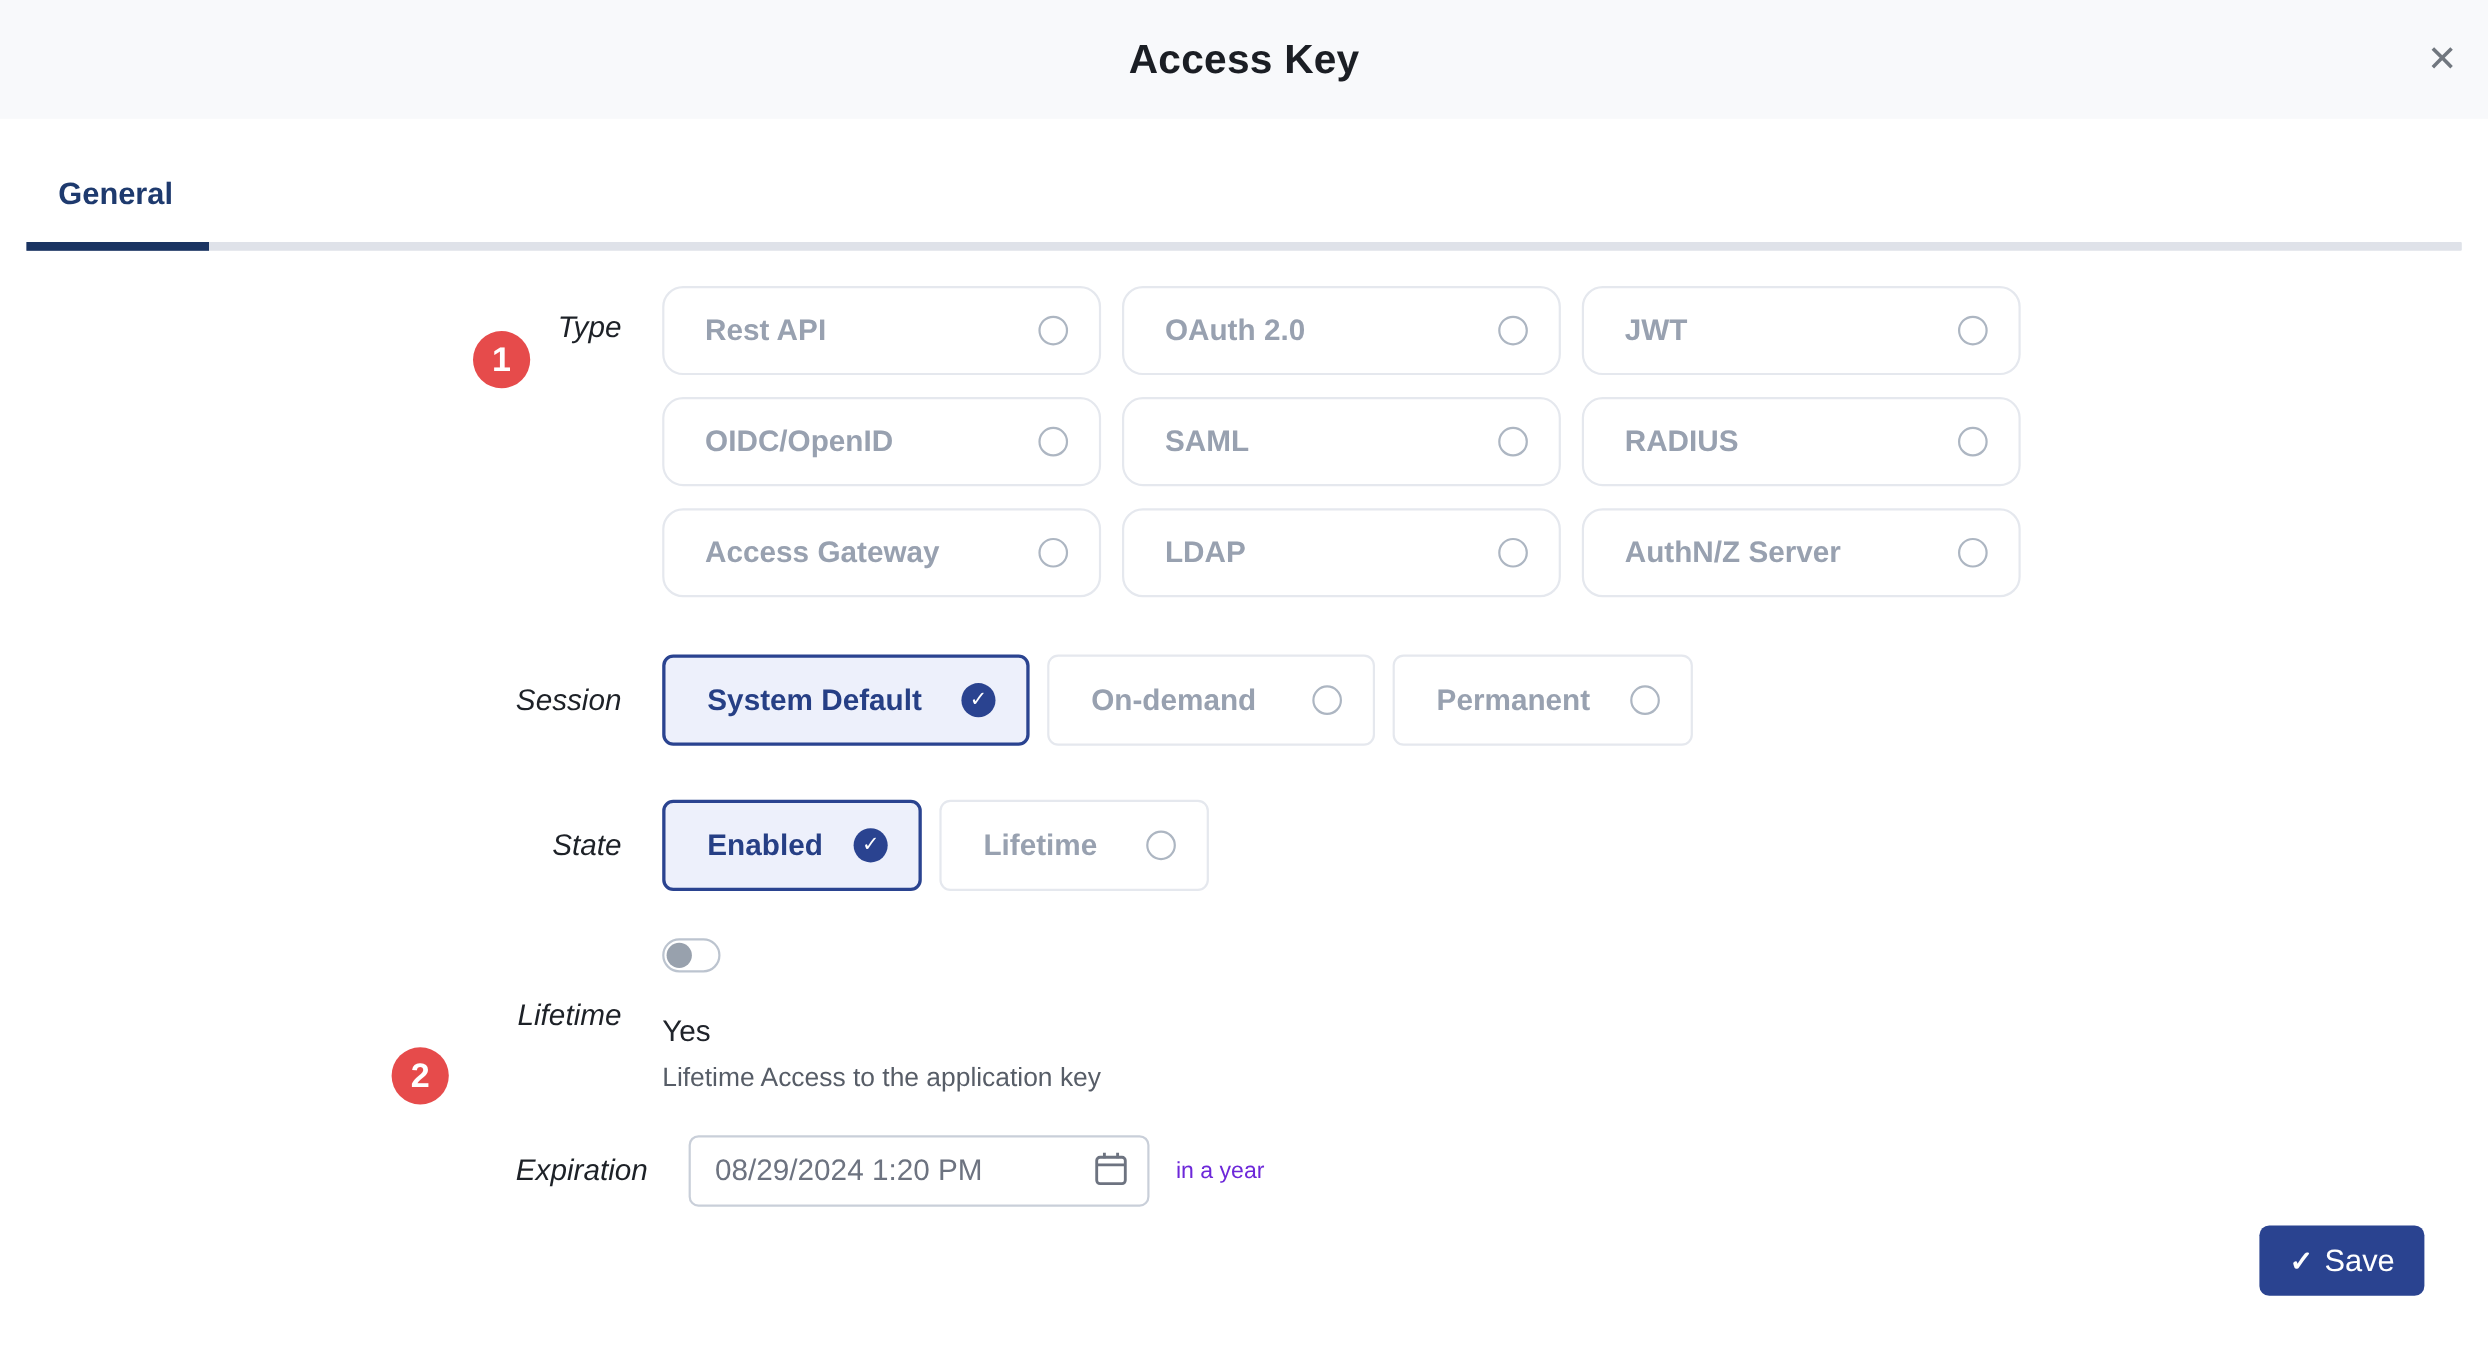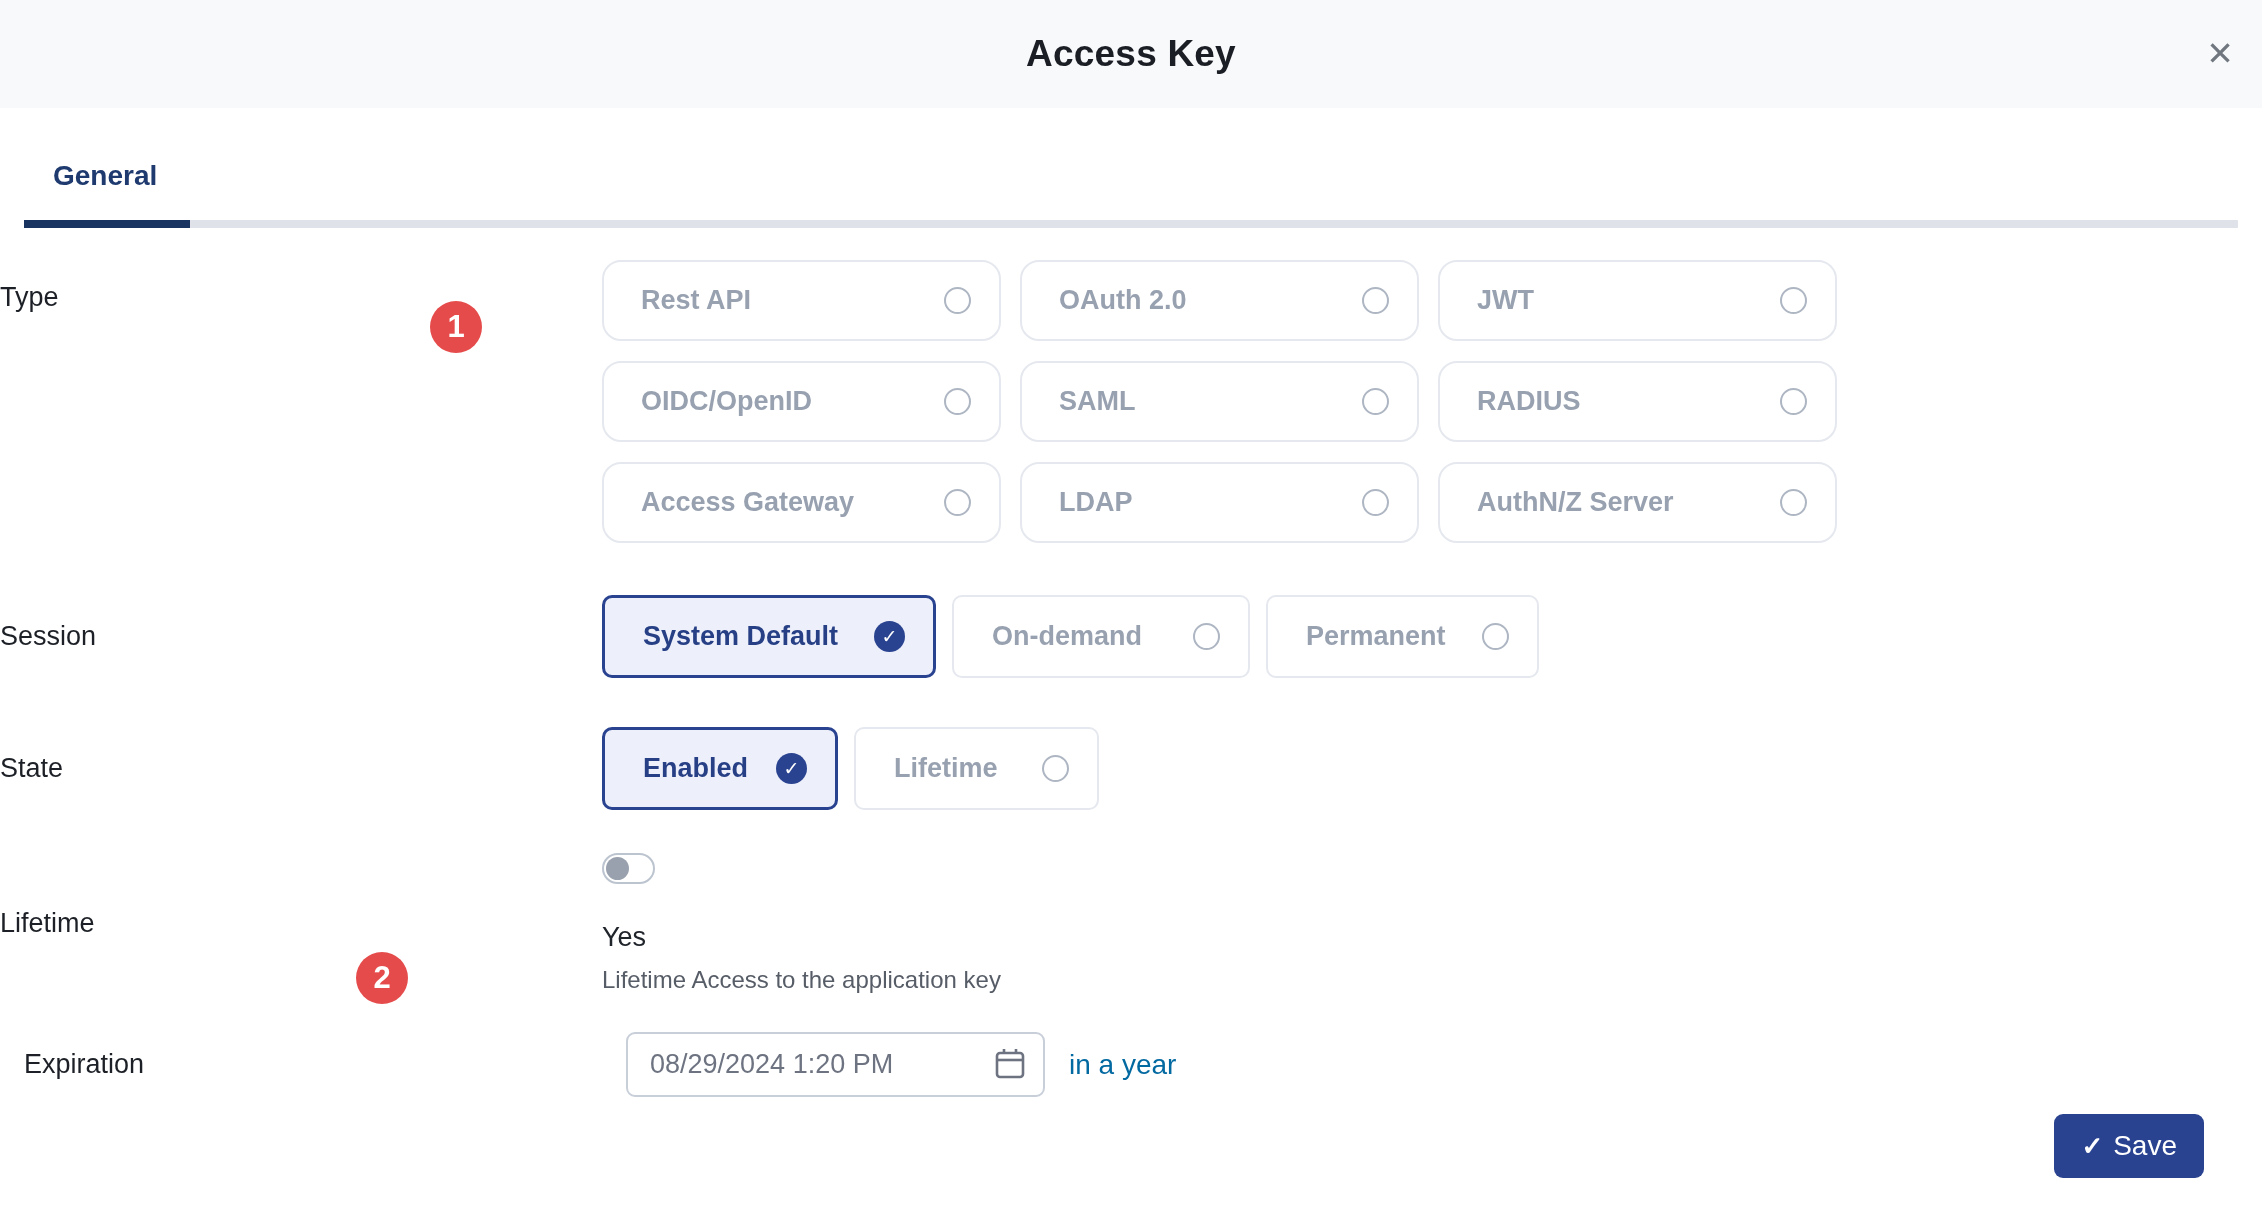--- a/index.html
+++ b/index.html
@@ -83,23 +83,24 @@
     justify-content: center;
     z-index: 2;
   }
   .badge-1 { left: 430px; top: 41px; }
   .badge-2 { left: 356px; top: 692px; }
 
   .form-row { display: flex; }
   .label-col {
     width: 565px;
     display: flex;
-    justify-content: flex-start;
+    justify-content: flex-end;
     align-items: center;
     flex-shrink: 0;
+    font-style: italic;
   }
   .label-col.label-top { align-items: flex-start; padding-top: 22px; }
   .field-label { font-size: 27px; color: #1d2127; }
   .row-content { margin-left: 37px; }
 
   .row-type { margin-top: 32px; }
   .row-session { margin-top: 52px; }
   .row-state { margin-top: 49px; }
   .row-lifetime { margin-top: 43px; }
   .row-expiration { margin-top: 38px; padding-left: 24px; }
@@ -200,21 +201,21 @@
     border-radius: 9px;
     background: #ffffff;
     display: flex;
     align-items: center;
     justify-content: space-between;
     padding: 0 17px 0 22px;
     cursor: text;
   }
   .date-value { font-size: 27px; color: #6d7380; white-space: nowrap; }
   .calendar-icon { flex-shrink: 0; }
-  .expiration-hint { margin-left: 24px; font-size: 28px; color: #0369a1; }
+  .expiration-hint { margin-left: 24px; font-size: 21px; color: #6d28d9; }
 
   
   .save-btn {
     position: absolute;
     right: 58px;
     bottom: 54px;
     height: 64px;
     background: #2a4390;
     border: none;
     border-radius: 9px;

